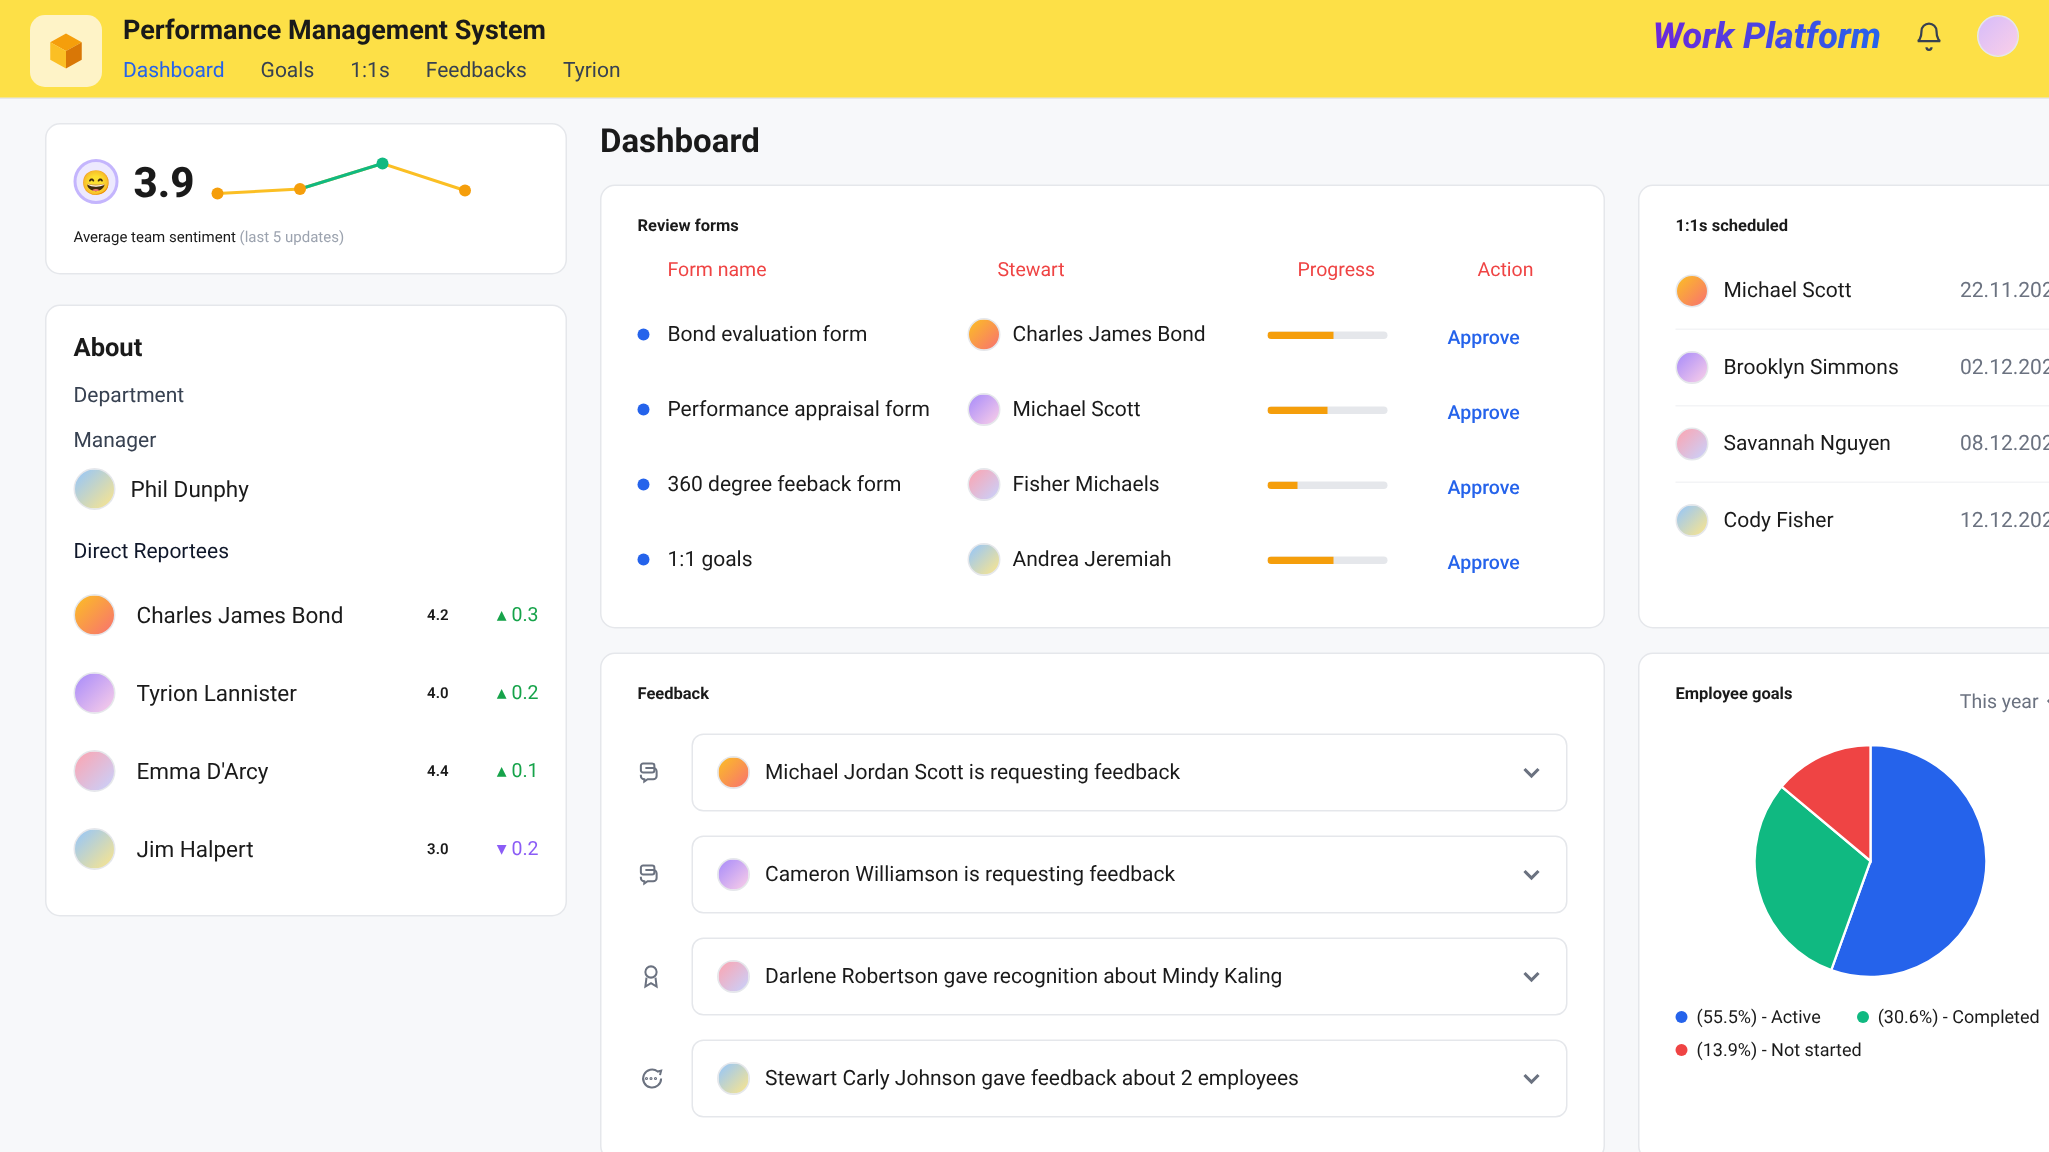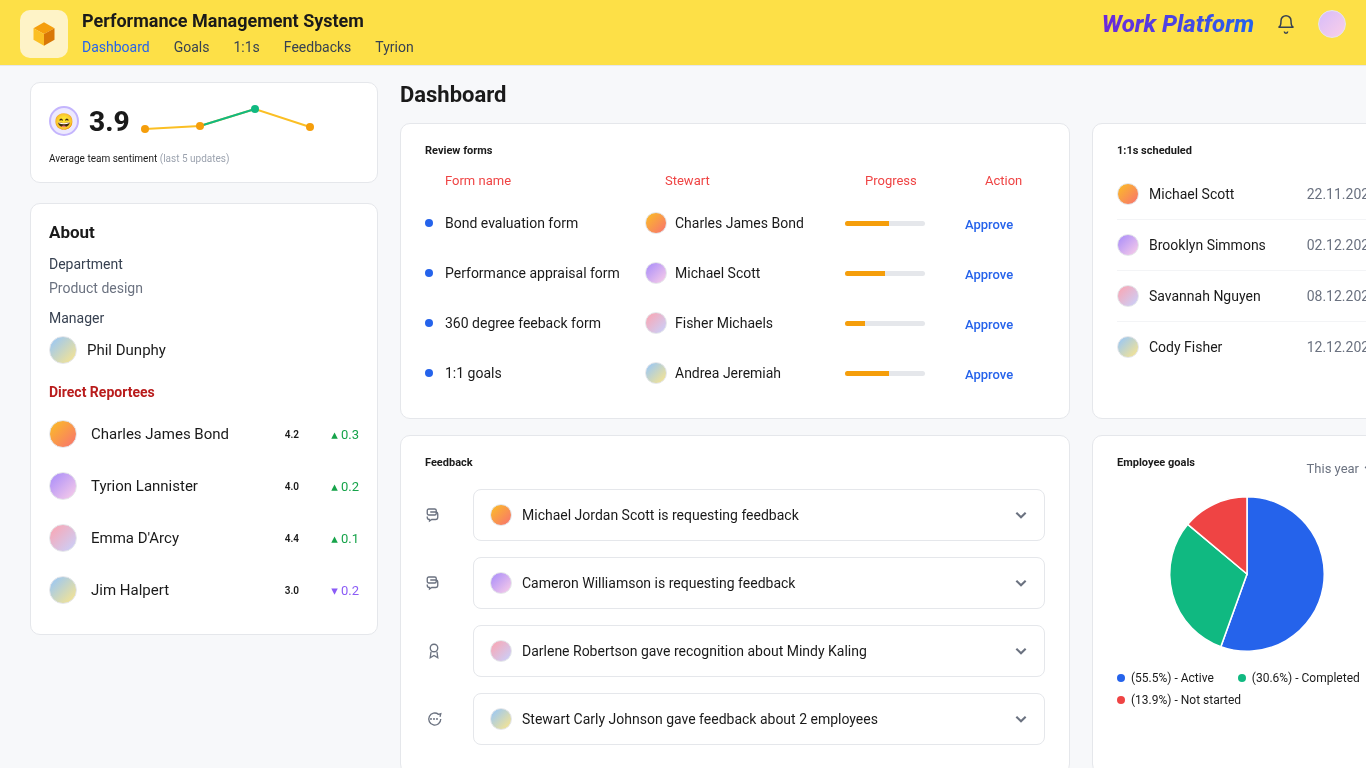--- a/index.html
+++ b/index.html
@@ -49,21 +49,21 @@
 .dot-blue { width: 8px; height: 8px; border-radius: 50%; background: #2563eb; }
 .assignee { display: flex; align-items: center; gap: 8px; font-size: 14px; }
 .progbar { width: 80px; height: 5px; background: #e5e7eb; border-radius: 3px; overflow: hidden; }
 .progbar span { display: block; height: 100%; background: #f59e0b; }
 .approve-link { color: #2563eb; font-size: 13px; font-weight: 500; cursor: pointer; }
 .sched-row { display: flex; align-items: center; justify-content: space-between; padding: 14px 0; border-bottom: 1px solid #f3f4f6; }
 .sched-row:last-child { border-bottom: none; }
 .sched-name { display: flex; align-items: center; gap: 10px; font-size: 14px; }
 .sched-date { font-size: 14px; color: #6b7280; }
 .feedback-timeline { position: relative; }
-.fb-item { display: flex; align-items: center; gap: 30px; padding: 8px 0; justify-content: center; }
+.fb-item { display: flex; align-items: center; gap: 18px; padding: 8px 0; justify-content: center; }
 .fb-icon { width: 18px; height: 18px; color: #6b7280; flex-shrink: 0; }
 .fb-card { flex: 1; border: 1px solid #e5e7eb; border-radius: 8px; padding: 14px 16px; display: flex; align-items: center; gap: 10px; cursor: pointer; }
 .fb-text { flex: 1; font-size: 14px; }
 .chev { width: 14px; color: #6b7280; }
 .goals-head { display: flex; align-items: center; justify-content: space-between; margin-bottom: 8px; }
 .goals-filter { color: #6b7280; font-size: 13px; display: flex; align-items: center; gap: 4px; cursor: pointer; }
 .pie-wrap { display: flex; justify-content: center; margin: 6px 0 12px 0; }
 .legend { display: flex; flex-wrap: wrap; gap: 8px 24px; font-size: 12px; }
 .legend-item { display: flex; align-items: center; gap: 6px; }
 .sw { width: 8px; height: 8px; border-radius: 50%; }
@@ -118,27 +118,26 @@
         </svg>
       </div>
       <div class="sentiment-sub">
         <span>Average team sentiment</span> <span class="muted">(last 5 updates)</span>
       </div>
     </div>
 
     <div class="card about-card">
       <h3>About</h3>
       <div class="about-label">Department</div>
-      <div class="about-value">Product design</div>
       <div class="about-label">Manager</div>
       <div class="mgr-row">
         <span class="avatar" style="background:linear-gradient(135deg,#93c5fd,#fde68a);"></span>
         <span class="nm">Phil Dunphy</span>
       </div>
-      <div class="about-label" style="font-weight:700;color:#b91c1c;margin-top:20px;">Direct Reportees</div>
+      <div class="about-label" style="font-weight:400;color:#0f172a;margin-top:20px;">Direct Reportees</div>
       <div class="rep-list" id="rep-list">
           <div class="rep-row">
             <span class="avatar" style="background:linear-gradient(135deg,#fbbf24,#f87171);"></span>
   <span class="rep-name">Charles James Bond</span>
   <span class="rep-score">4.2</span>
   <span class="delta up">▴ 0.3</span>
           </div>
           <div class="rep-row">
             <span class="avatar" style="background:linear-gradient(135deg,#a78bfa,#fbcfe8);"></span>
   <span class="rep-name">Tyrion Lannister</span>

